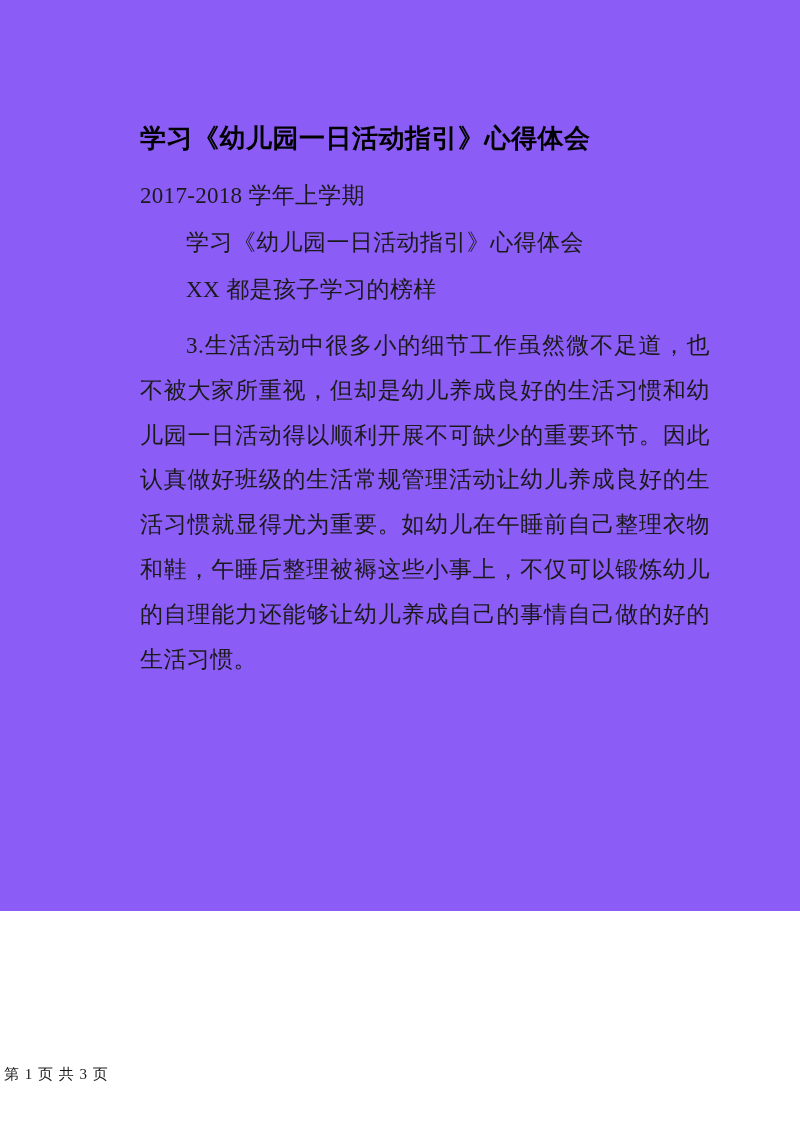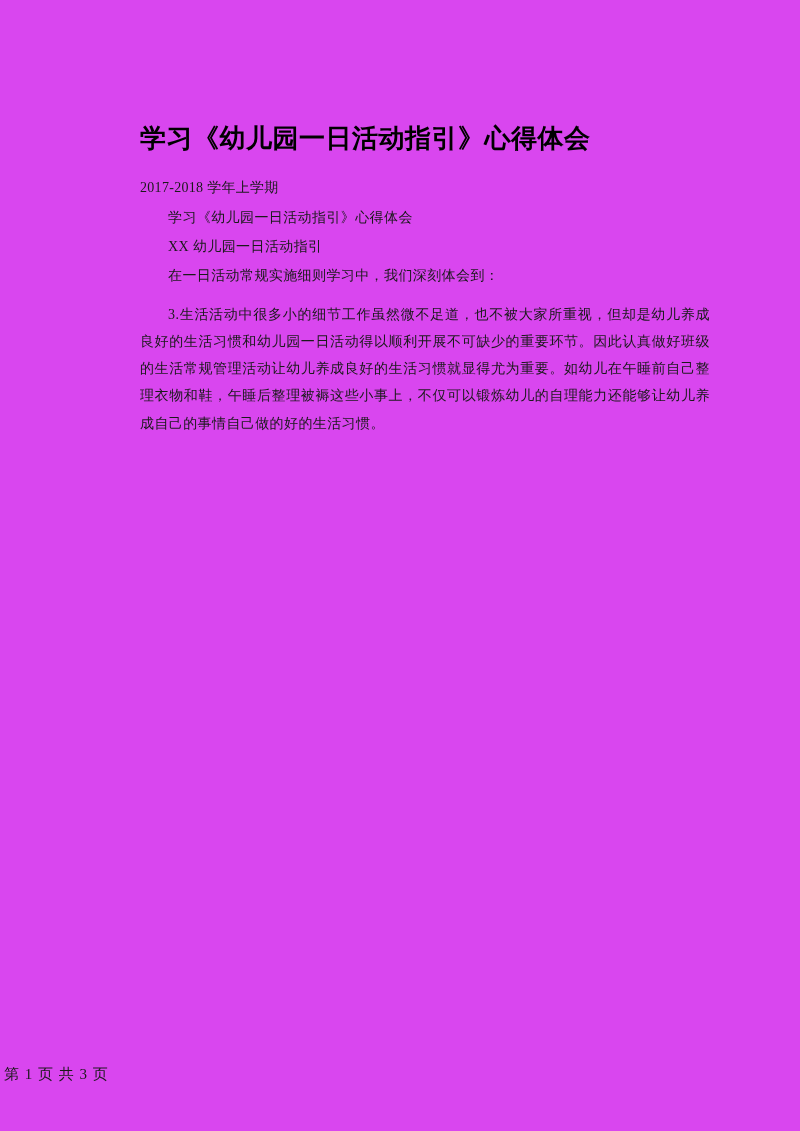--- a/index.html
+++ b/index.html
@@ -13,43 +13,43 @@
     font-family: "Liberation Serif", "DejaVu Serif", serif;
     color: #000000;
     position: relative;
     overflow: hidden;
   }
   .page {
     position: absolute;
     left: 0;
     top: 0;
     width: 800px;
-    height: 1131px;
-    background: #d946ef;
+    height: 911px;
+    background: #8b5cf6;
     box-sizing: border-box;
     text-decoration: underline;
   }
   .page-inner {
     position: absolute;
     left: 140px;
     top: 120px;
     width: 580px;
   }
   .doc-title {
     font-family: "Liberation Sans", "DejaVu Sans", sans-serif;
     font-weight: bold;
     font-size: 26px;
     line-height: 1.4;
     letter-spacing: 0.5px;
     color: #000;
     margin: 0 0 18px 0;
     white-space: nowrap;
   }
   .para {
-    font-size: 14px;
+    font-size: 23px;
     line-height: 1.95;
     color: #1a1a1a;
     margin: 0 10px 2px 0;
     text-align: justify;
     letter-spacing: 0.4px;
   }
   .para.indent {
     text-indent: 2em;
   }
   .para.small-lead {
@@ -73,22 +73,21 @@
 </head>
 <body>
 
 <div class="page">
   <div class="page-inner">
 
     <h1 class="doc-title">学习《幼儿园一日活动指引》心得体会</h1>
 
     <p class="para small-lead">2017-2018 学年上学期</p>
     <p class="para indent">学习《幼儿园一日活动指引》心得体会</p>
-    <p class="para indent">XX 幼儿园一日活动指引</p>
-    <p class="para indent">在一日活动常规实施细则学习中，我们深刻体会到：</p>
+    <p class="para indent">XX 都是孩子学习的榜样</p>
 
     <div class="block-gap"></div>
     <p class="para indent">3.生活活动中很多小的细节工作虽然微不足道，也不被大家所重视，但却是幼儿养成良好的生活习惯和幼儿园一日活动得以顺利开展不可缺少的重要环节。因此认真做好班级的生活常规管理活动让幼儿养成良好的生活习惯就显得尤为重要。如幼儿在午睡前自己整理衣物和鞋，午睡后整理被褥这些小事上，不仅可以锻炼幼儿的自理能力还能够让幼儿养成自己的事情自己做的好的生活习惯。</p>
 
     <div class="block-gap"></div>
 
     <div class="block-gap"></div>
 
   </div>
 

